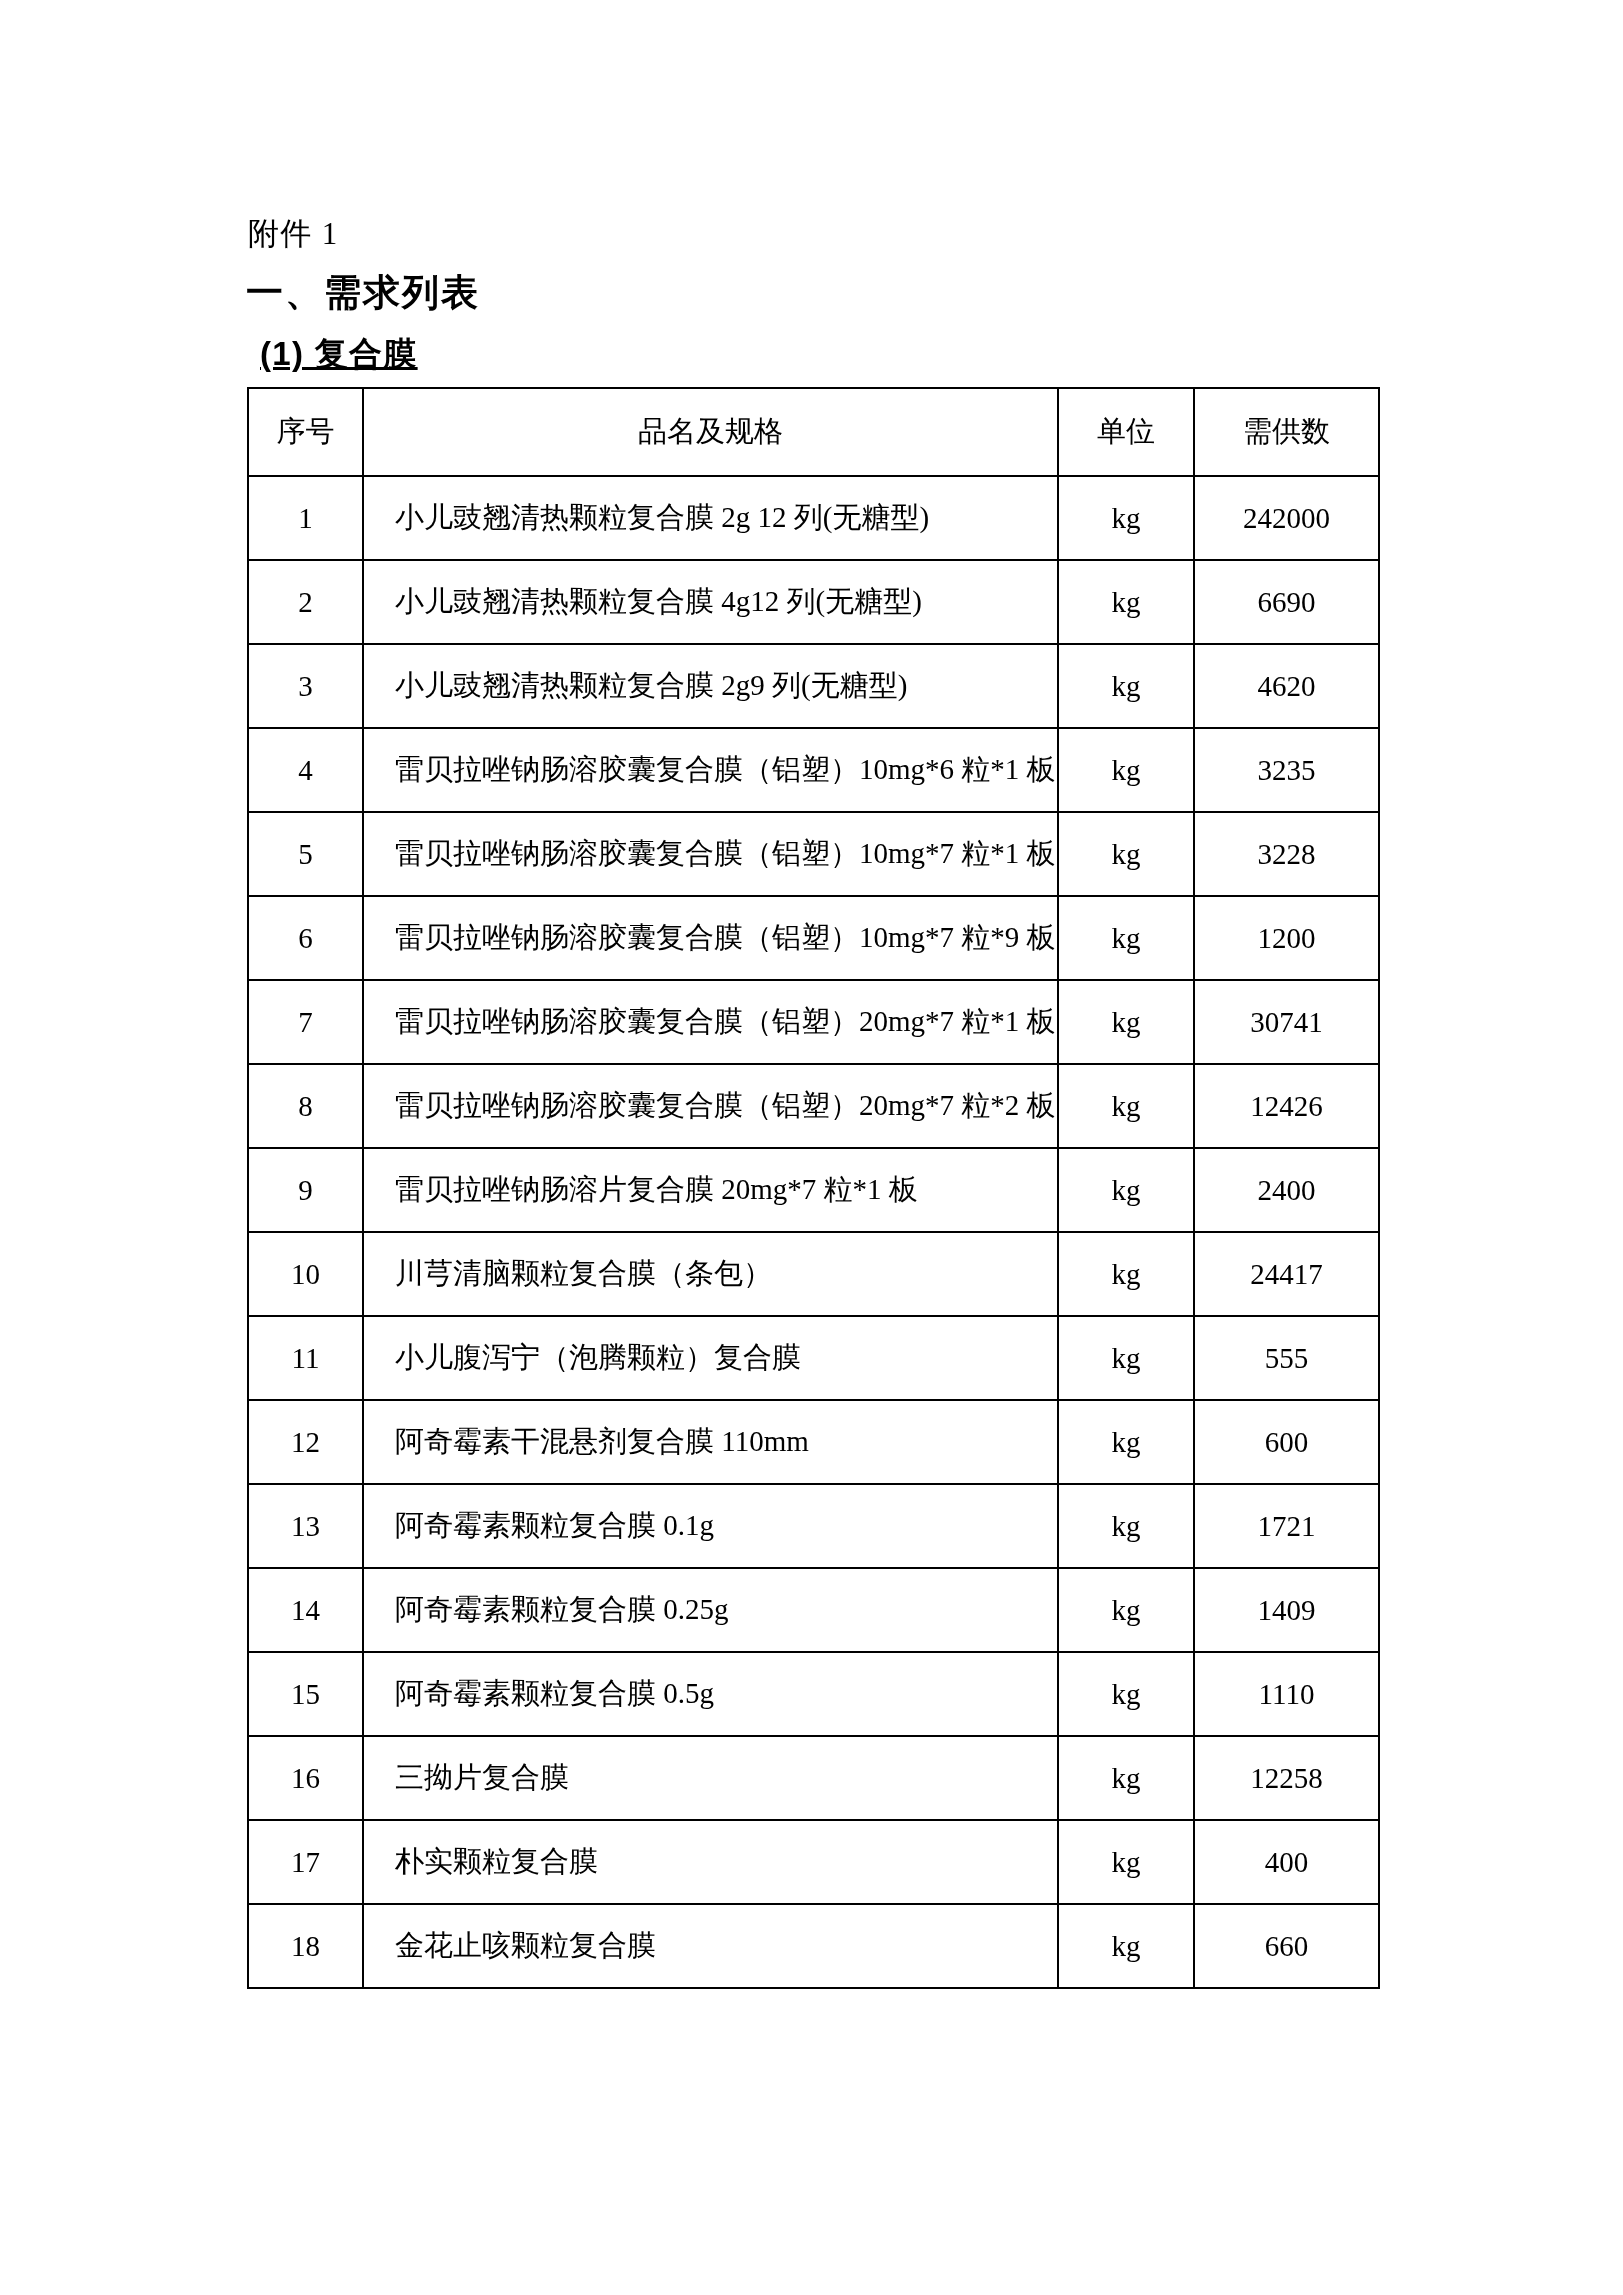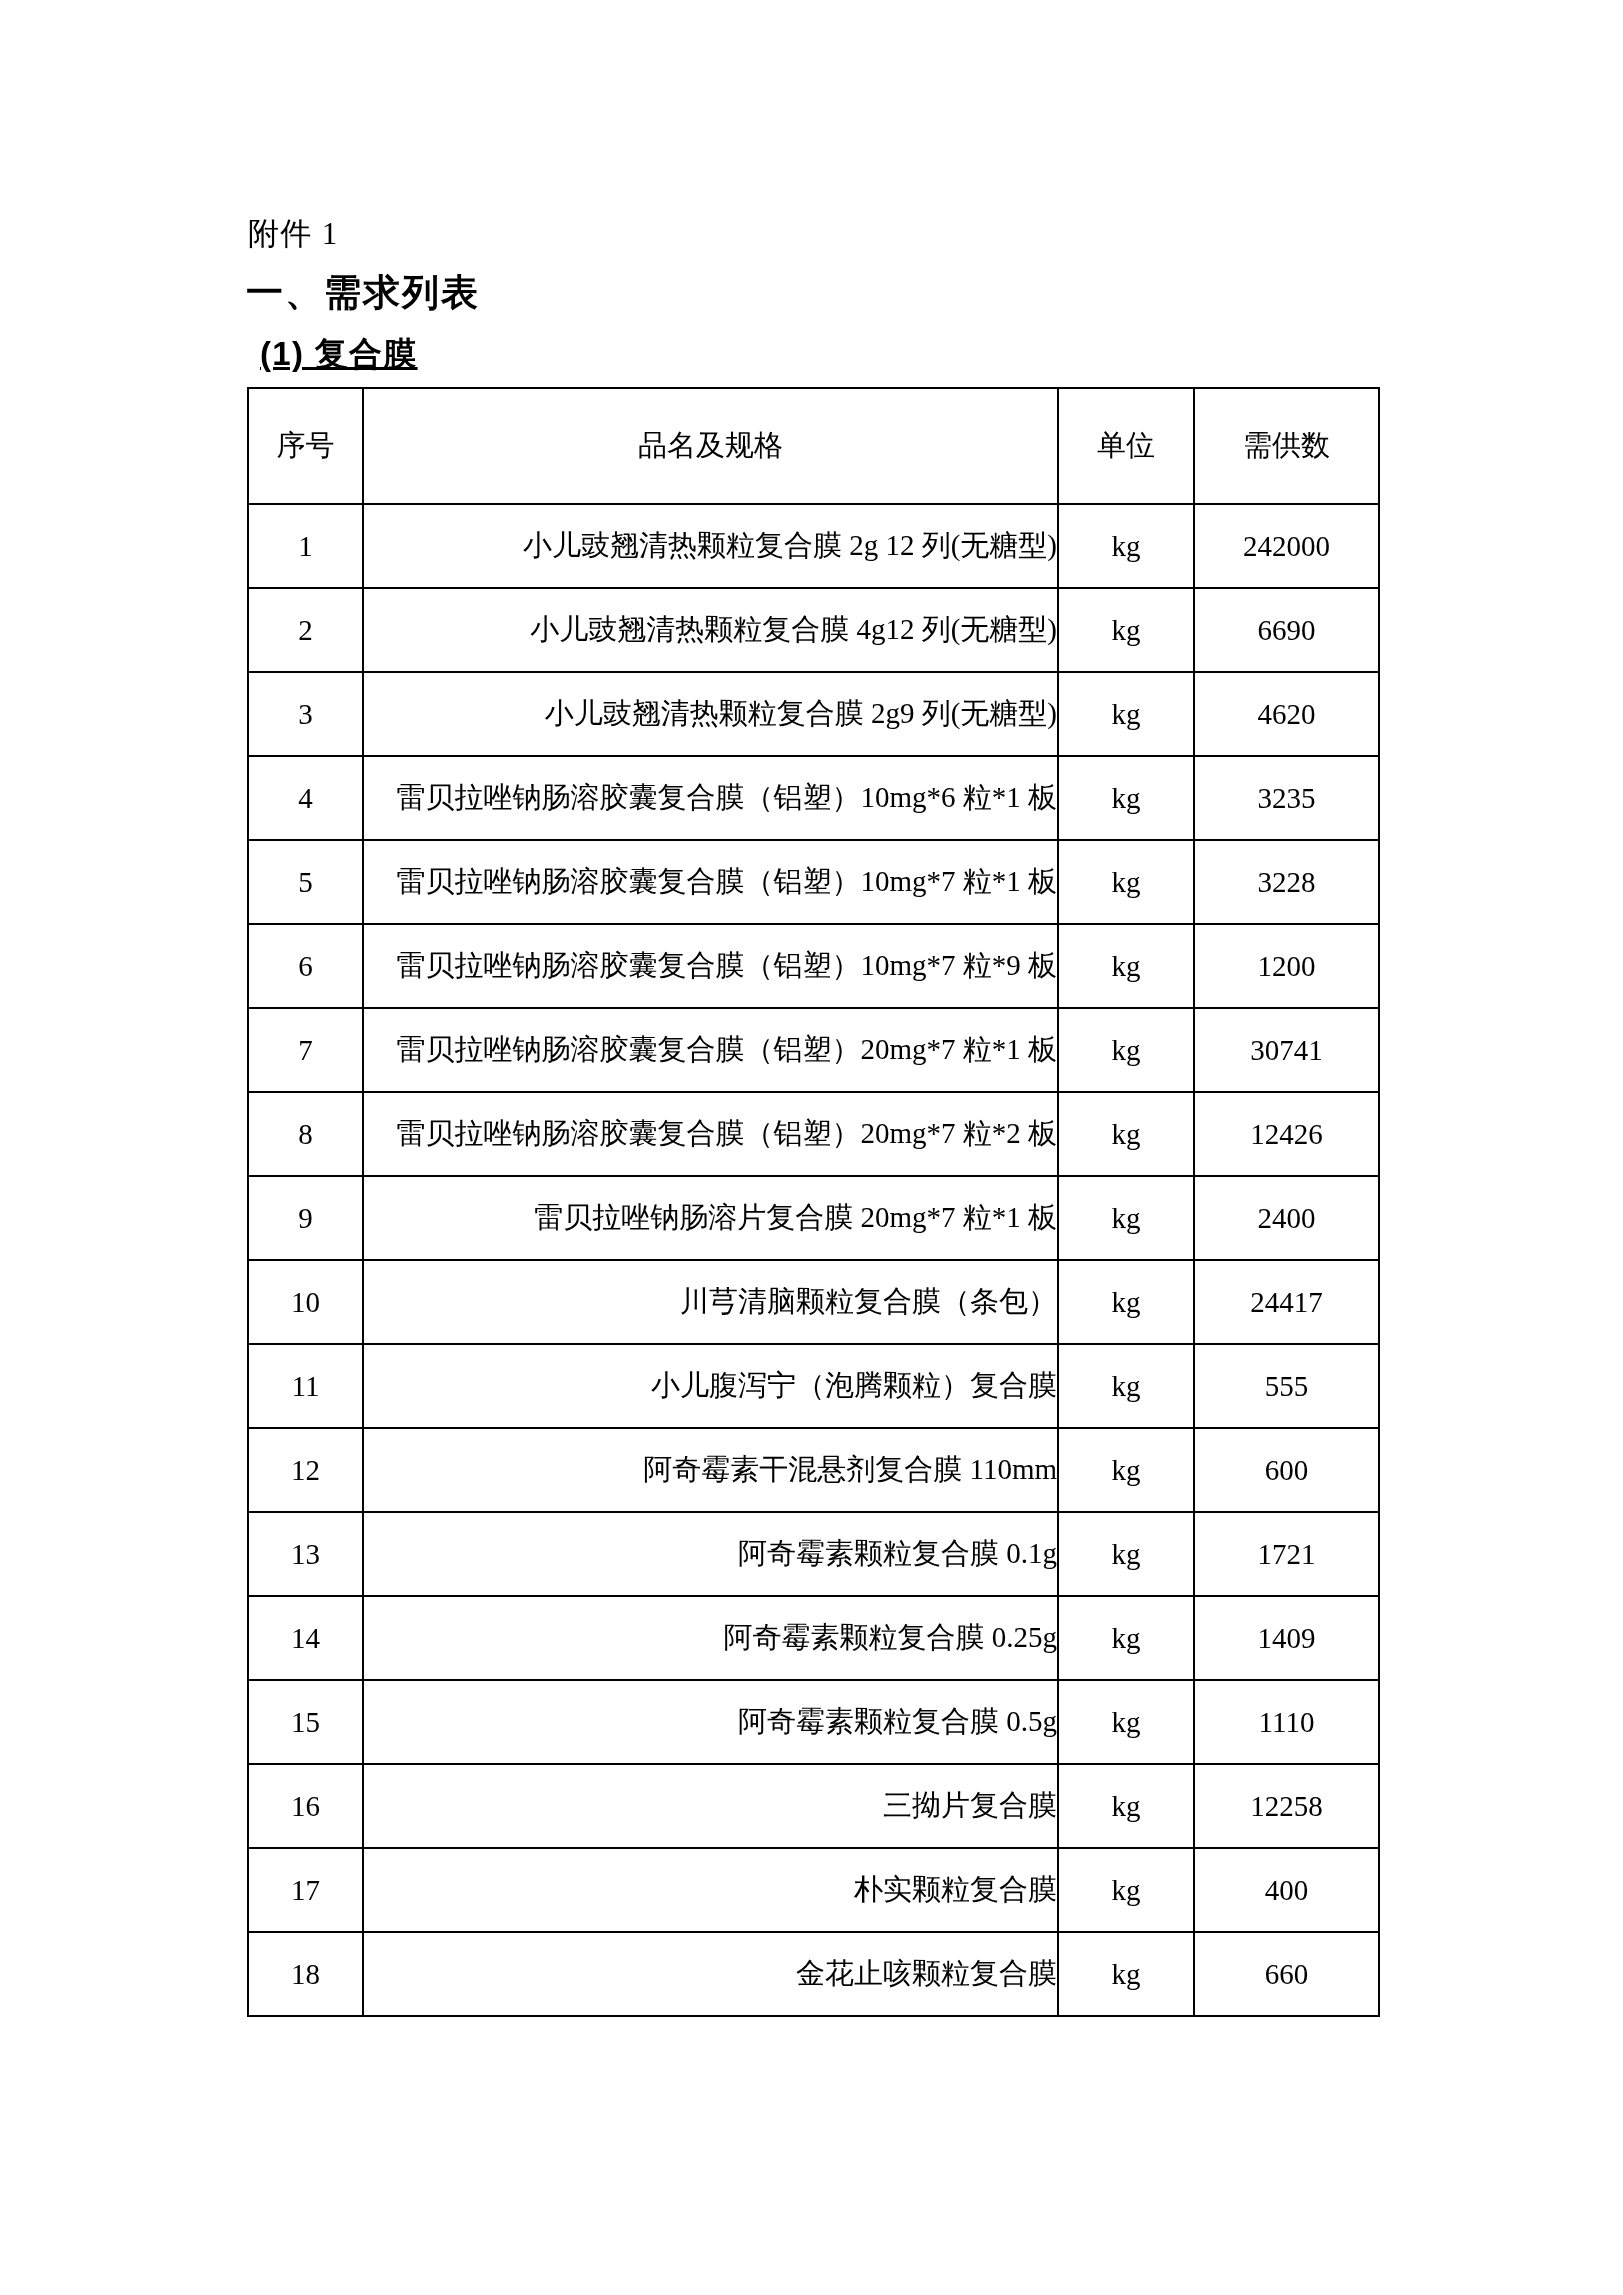--- a/index.html
+++ b/index.html
@@ -57,25 +57,25 @@
     border-right: 2px solid #000;
     border-top: 2.6px solid #000;
     border-bottom: 2.6px solid #000;
     text-align: center;
     vertical-align: middle;
     font-weight: normal;
     padding: 0;
     overflow: visible;
   }
   .demand-table { border: 2.6px solid #000; }
-  .demand-table thead th { height: 116px; }
+  .demand-table thead th { height: 88px; }
   .demand-table tbody td { height: 84px; }
   .demand-table td.name-cell {
-    text-align: right;
-    padding-left: 2px;
+    text-align: left;
+    padding-left: 31px;
     white-space: nowrap;
   }
   .demand-table col.col-no   { width: 115px; }
   .demand-table col.col-name { width: 695px; }
   .demand-table col.col-unit { width: 136px; }
   .demand-table col.col-qty  { width: 185px; }
 </style>
 </head>
 <body>
 

